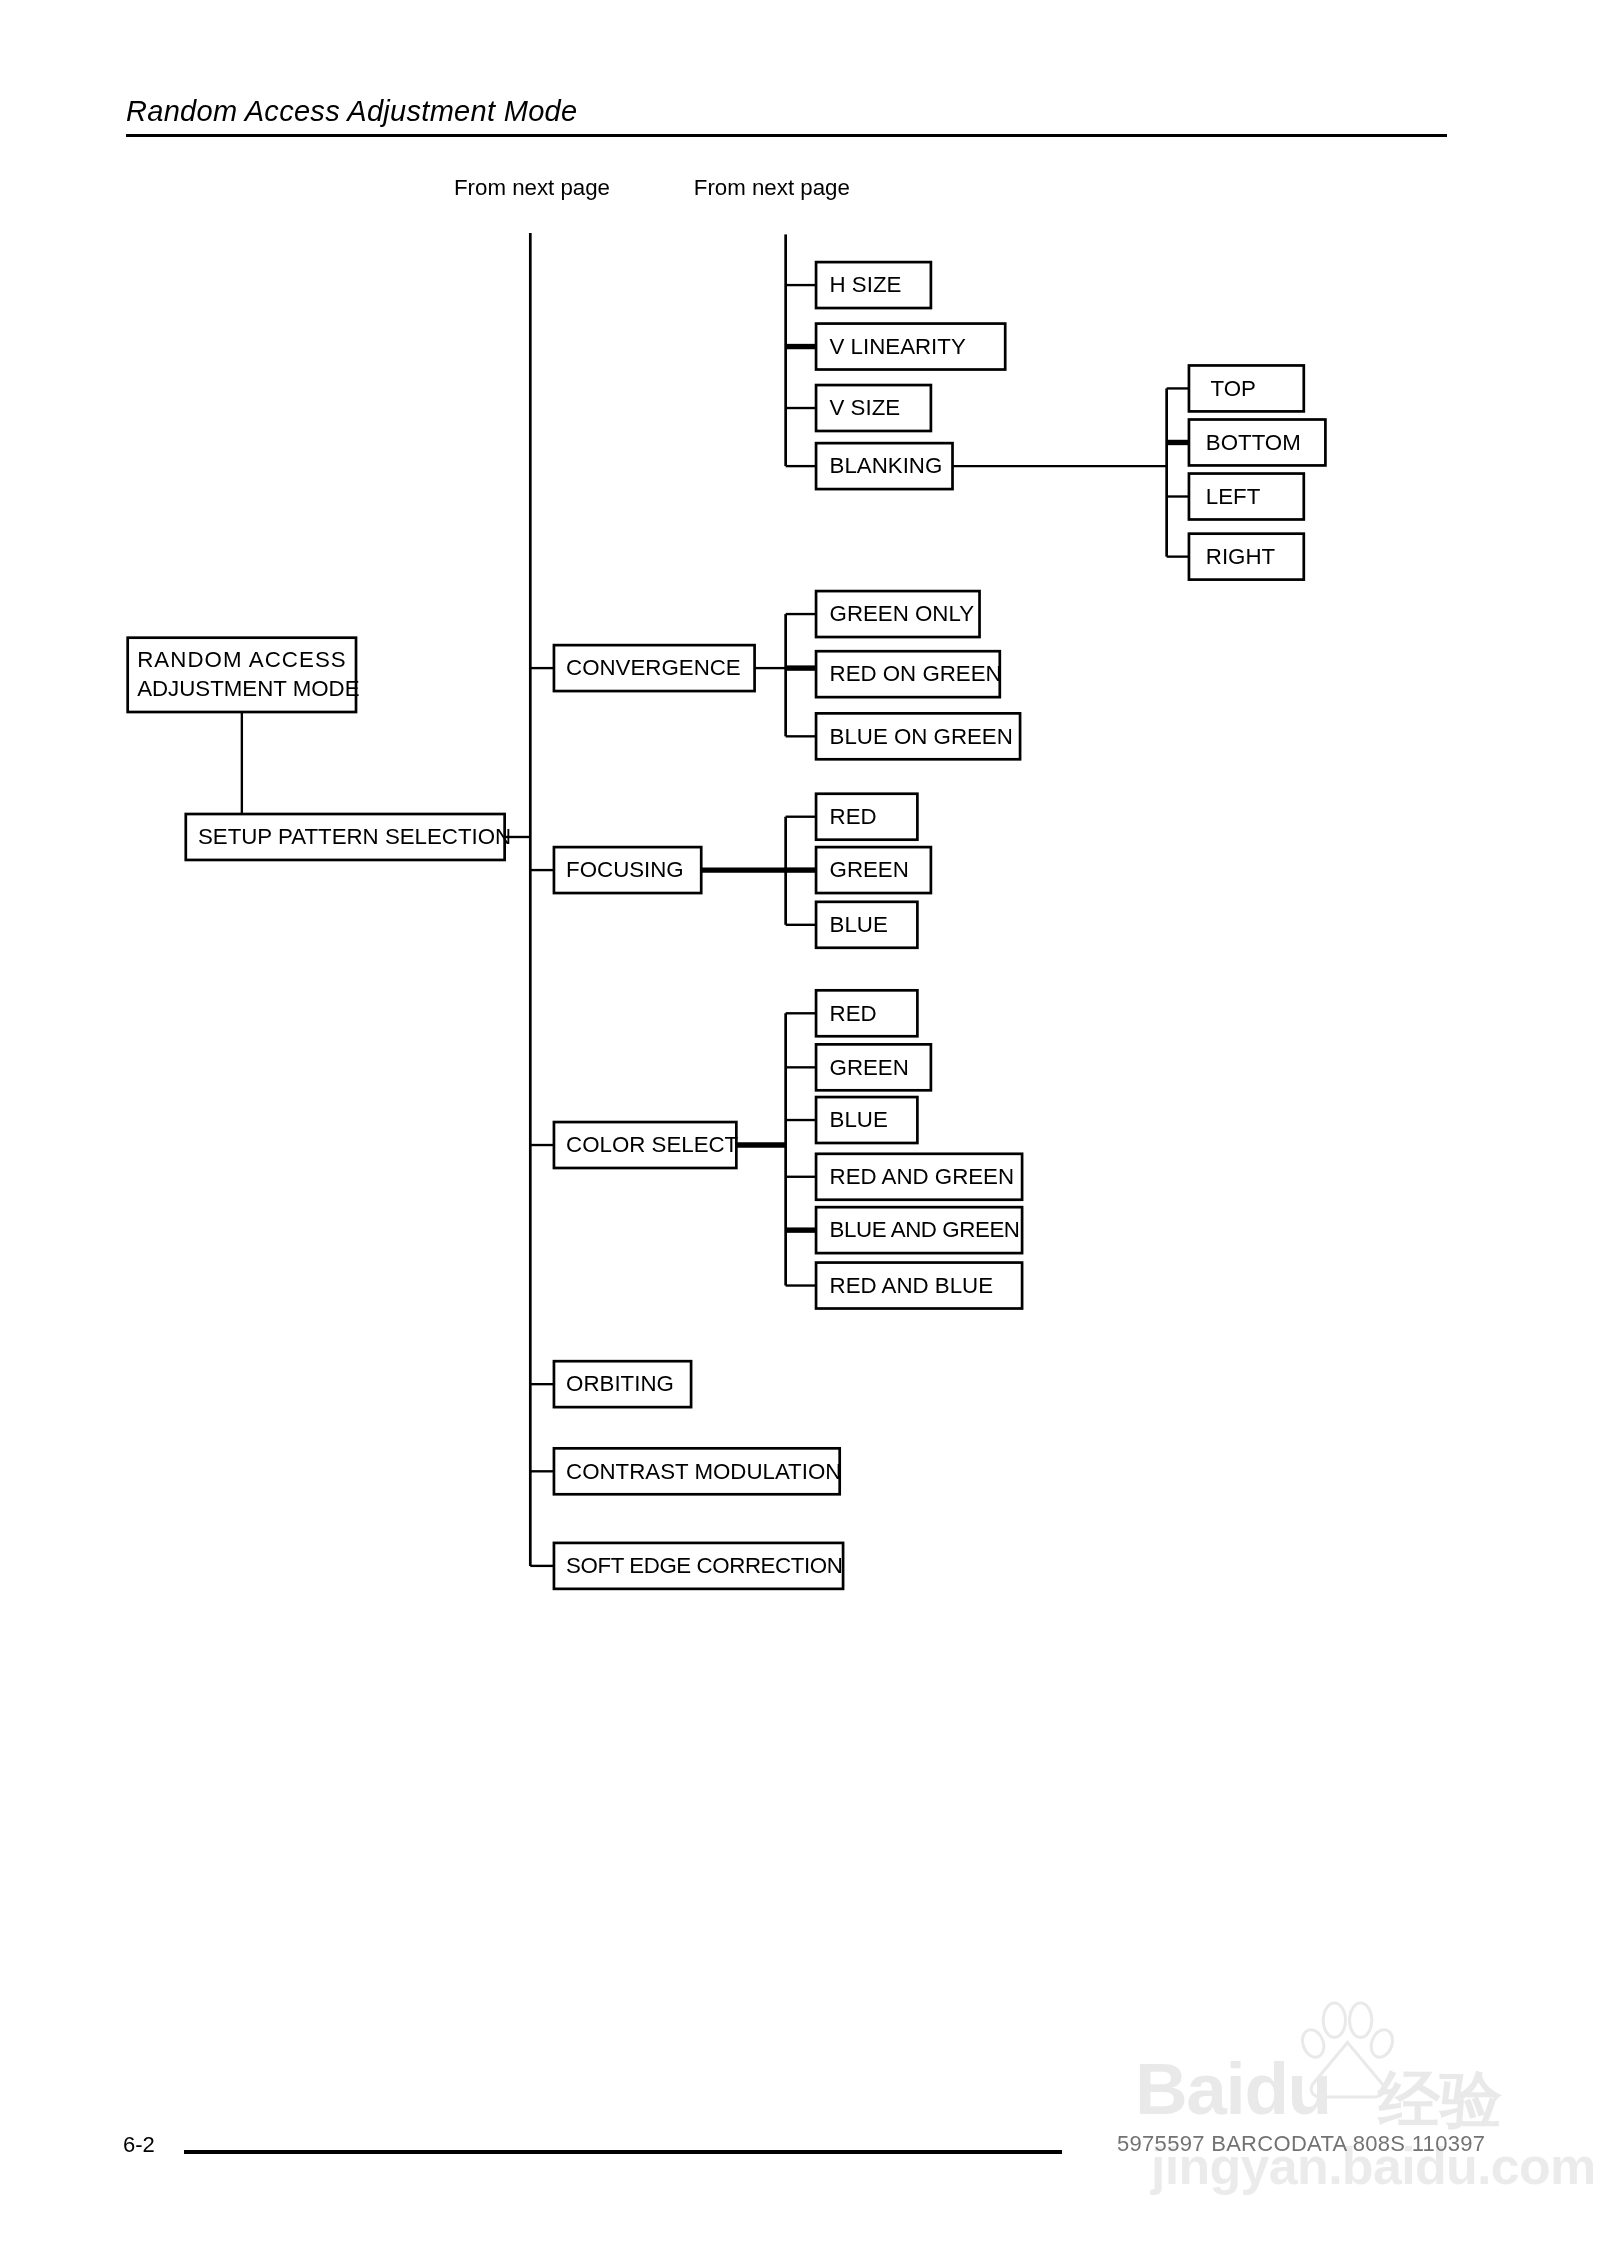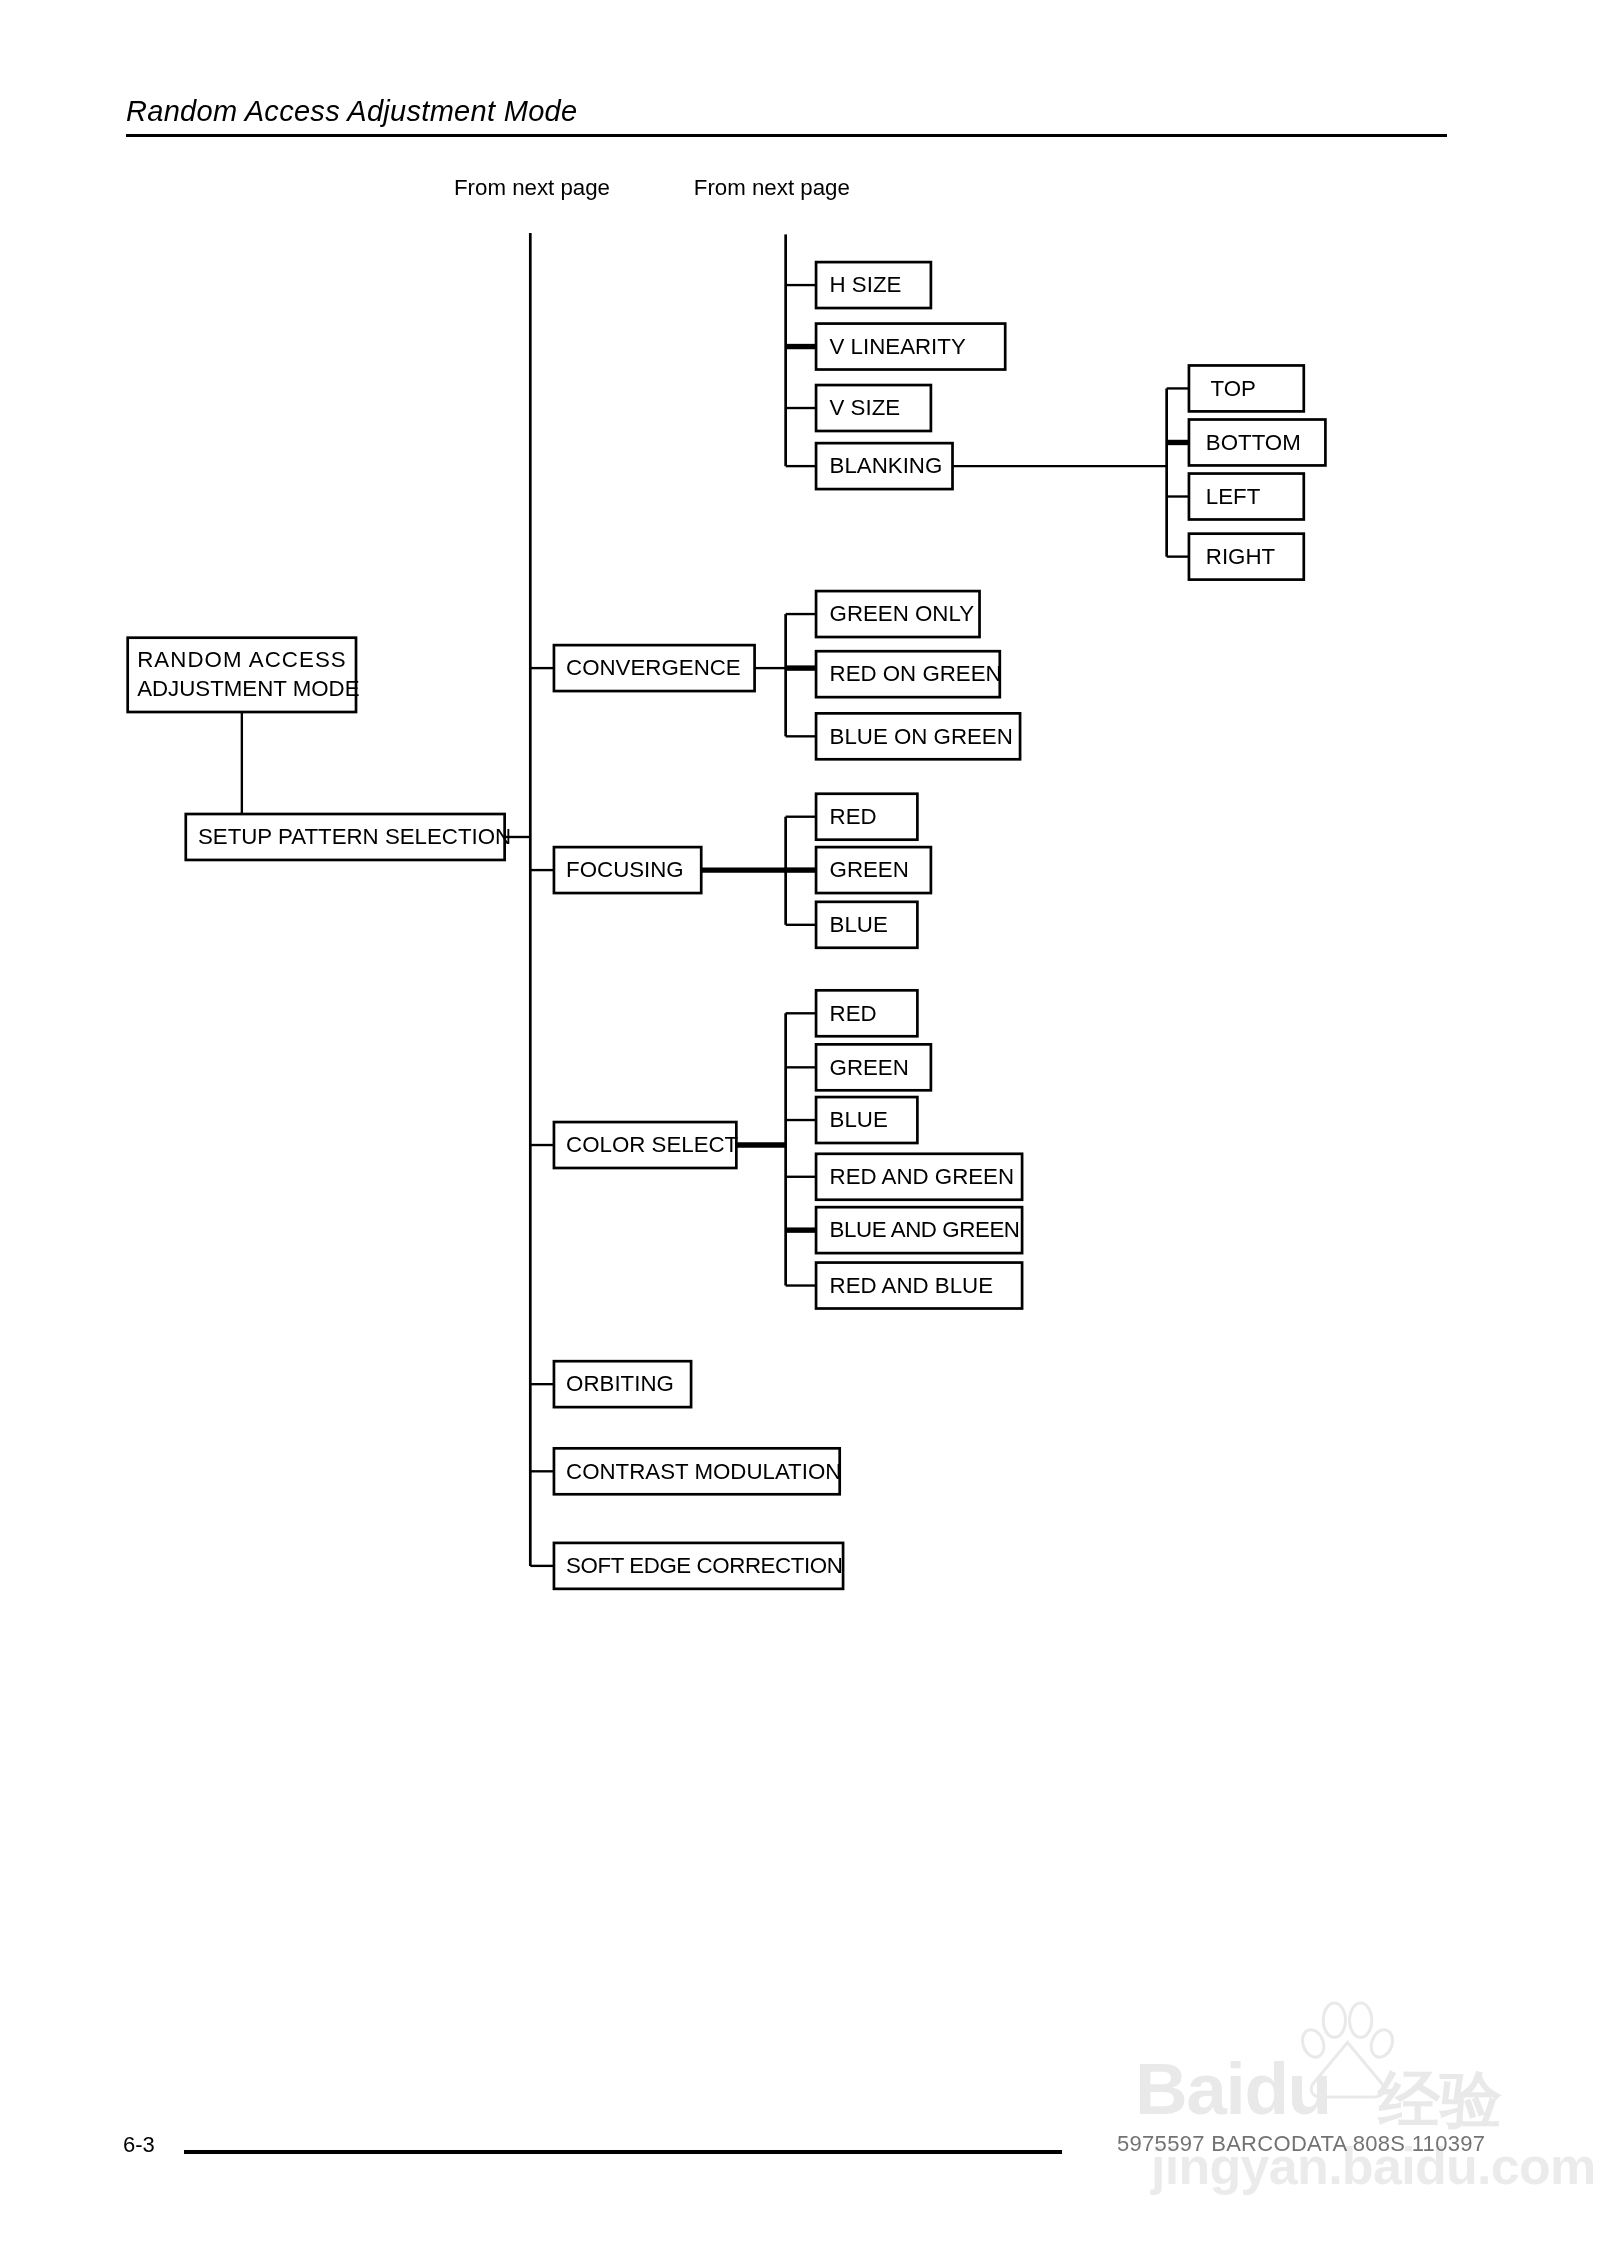--- a/index.html
+++ b/index.html
@@ -345,18 +345,18 @@
       <ellipse cx="38" cy="20" rx="11" ry="17" fill="none" stroke="#555555" stroke-width="3"></ellipse>
       <ellipse cx="64" cy="20" rx="11" ry="17" fill="none" stroke="#555555" stroke-width="3"></ellipse>
       <ellipse cx="17" cy="43" rx="10" ry="14" fill="none" stroke="#555555" stroke-width="3" transform="rotate(-20 17 43)"></ellipse>
       <ellipse cx="85" cy="43" rx="10" ry="14" fill="none" stroke="#555555" stroke-width="3" transform="rotate(20 85 43)"></ellipse>
       <path d="M 51 42 L 86 84 Q 90 96 75 96 L 27 96 Q 12 96 16 84 Z" fill="none" stroke="#555555" stroke-width="3"></path>
     </svg>
     <div id="watermark-cn">经验</div>
     <div id="watermark-url">jingyan.baidu.com</div>
   </div>
 
-  <div id="footer-page">6-3</div>
+  <div id="footer-page">6-2</div>
   <div id="footer-rule"></div>
   <div id="footer-doc">5975597 BARCODATA 808S 110397</div>
 
 </div>
 
 
 </body></html>

